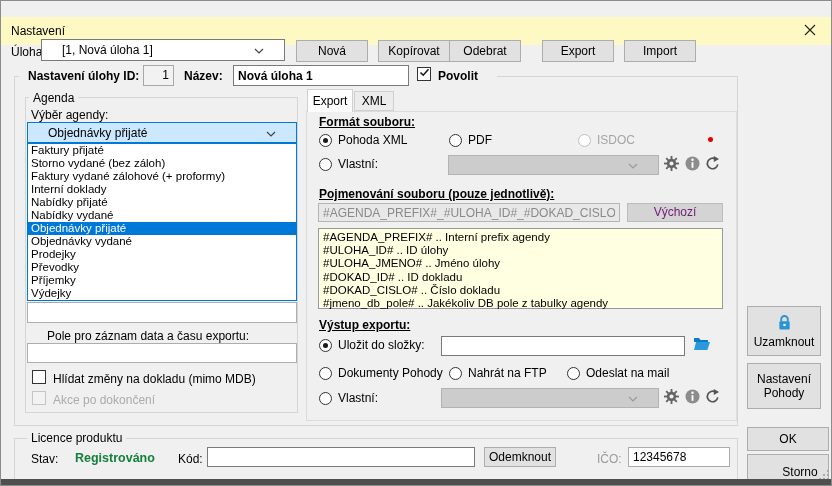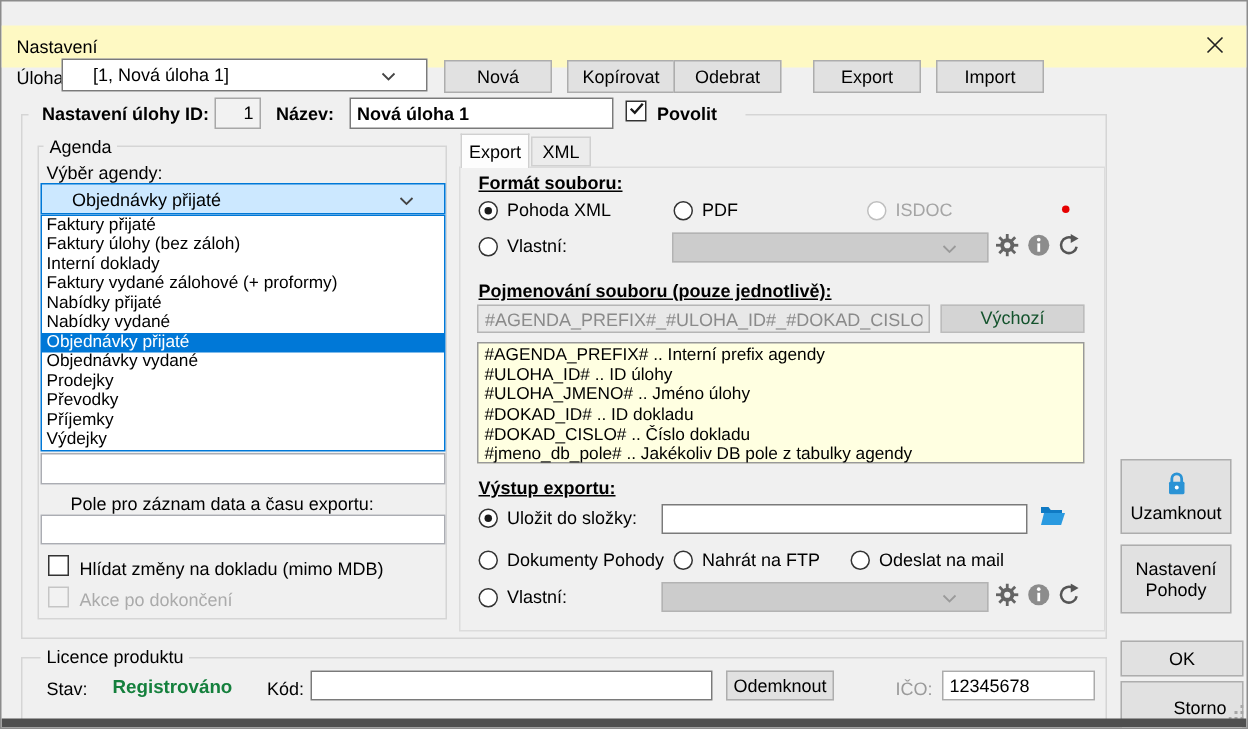--- a/index.html
+++ b/index.html
@@ -14,21 +14,21 @@
   .title-text { position:absolute; left:10px; top:7px; font-size:12px; }
   .close-btn { position:absolute; right:0; top:0; width:42px; height:28px; background:transparent; border:none; display:flex; align-items:center; justify-content:center; padding:0; }
   .lbl { position:absolute; white-space:nowrap; }
   .bold { font-weight:bold; }
   .gray { color:#9a9a9a; }
   .btn {
     position:absolute; background:#e1e1e1; border:1px solid #adadad;
     font-family:"Liberation Sans",sans-serif; font-size:12px; color:#000;
     display:flex; align-items:center; justify-content:center; padding:0; line-height:13px;
   }
-  .btn.disabled { background:#d4d4d4; border-color:#bcbcbc; color:#14532d;text-align:right; }
+  .btn.disabled { background:#d4d4d4; border-color:#bcbcbc; color:#701a75;text-align:right; }
   .inp {
     position:absolute; background:#fff; border:1px solid #7a7a7a;
     font-family:"Liberation Sans",sans-serif; font-size:12px; color:#000; padding:0 4px;
   }
   .inp.dim { background:#e8e8e8; border-color:#b5b5b5; color:#8a8a8a; }
   .inp.flat { background:#f2f2f2; border-color:#a8a8a8; }
   .grp { position:absolute; border:1px solid #d5d5d5; }
   .grp-label { position:absolute; background:#f0f0f0; padding:0 4px; white-space:nowrap; }
   .mask { position:absolute; background:#f0f0f0; }
   .combo { position:absolute; background:#fff; border:1px solid #7a7a7a; display:flex; align-items:center; padding:0 20px; }
@@ -104,23 +104,23 @@
 
   <div class="combo focused" style="left:26px;top:121px;width:270px;height:21px;">
     <span class="val">Objednávky přijaté</span>
     <span><svg width="10" height="6" viewBox="0 0 10 6">
           <polyline points="1,1 5,5 9,1" fill="none" stroke="#444" stroke-width="1.2"></polyline>
         </svg></span>
   </div>
 
   <div class="list" style="left:26px;top:142px;width:270px;height:158px;">
     <div class="item">Faktury přijaté</div>
-    <div class="item">Faktury úlohy (bez záloh)</div>
+    <div class="item">Storno vydané (bez záloh)</div>
+    <div class="item">Faktury vydané zálohové (+ proformy)</div>
     <div class="item">Interní doklady</div>
-    <div class="item">Faktury vydané zálohové (+ proformy)</div>
     <div class="item">Nabídky přijaté</div>
     <div class="item">Nabídky vydané</div>
     <div class="item sel">Objednávky přijaté</div>
     <div class="item">Objednávky vydané</div>
     <div class="item">Prodejky</div>
     <div class="item">Převodky</div>
     <div class="item">Příjemky</div>
     <div class="item">Výdejky</div>
   </div>
 

